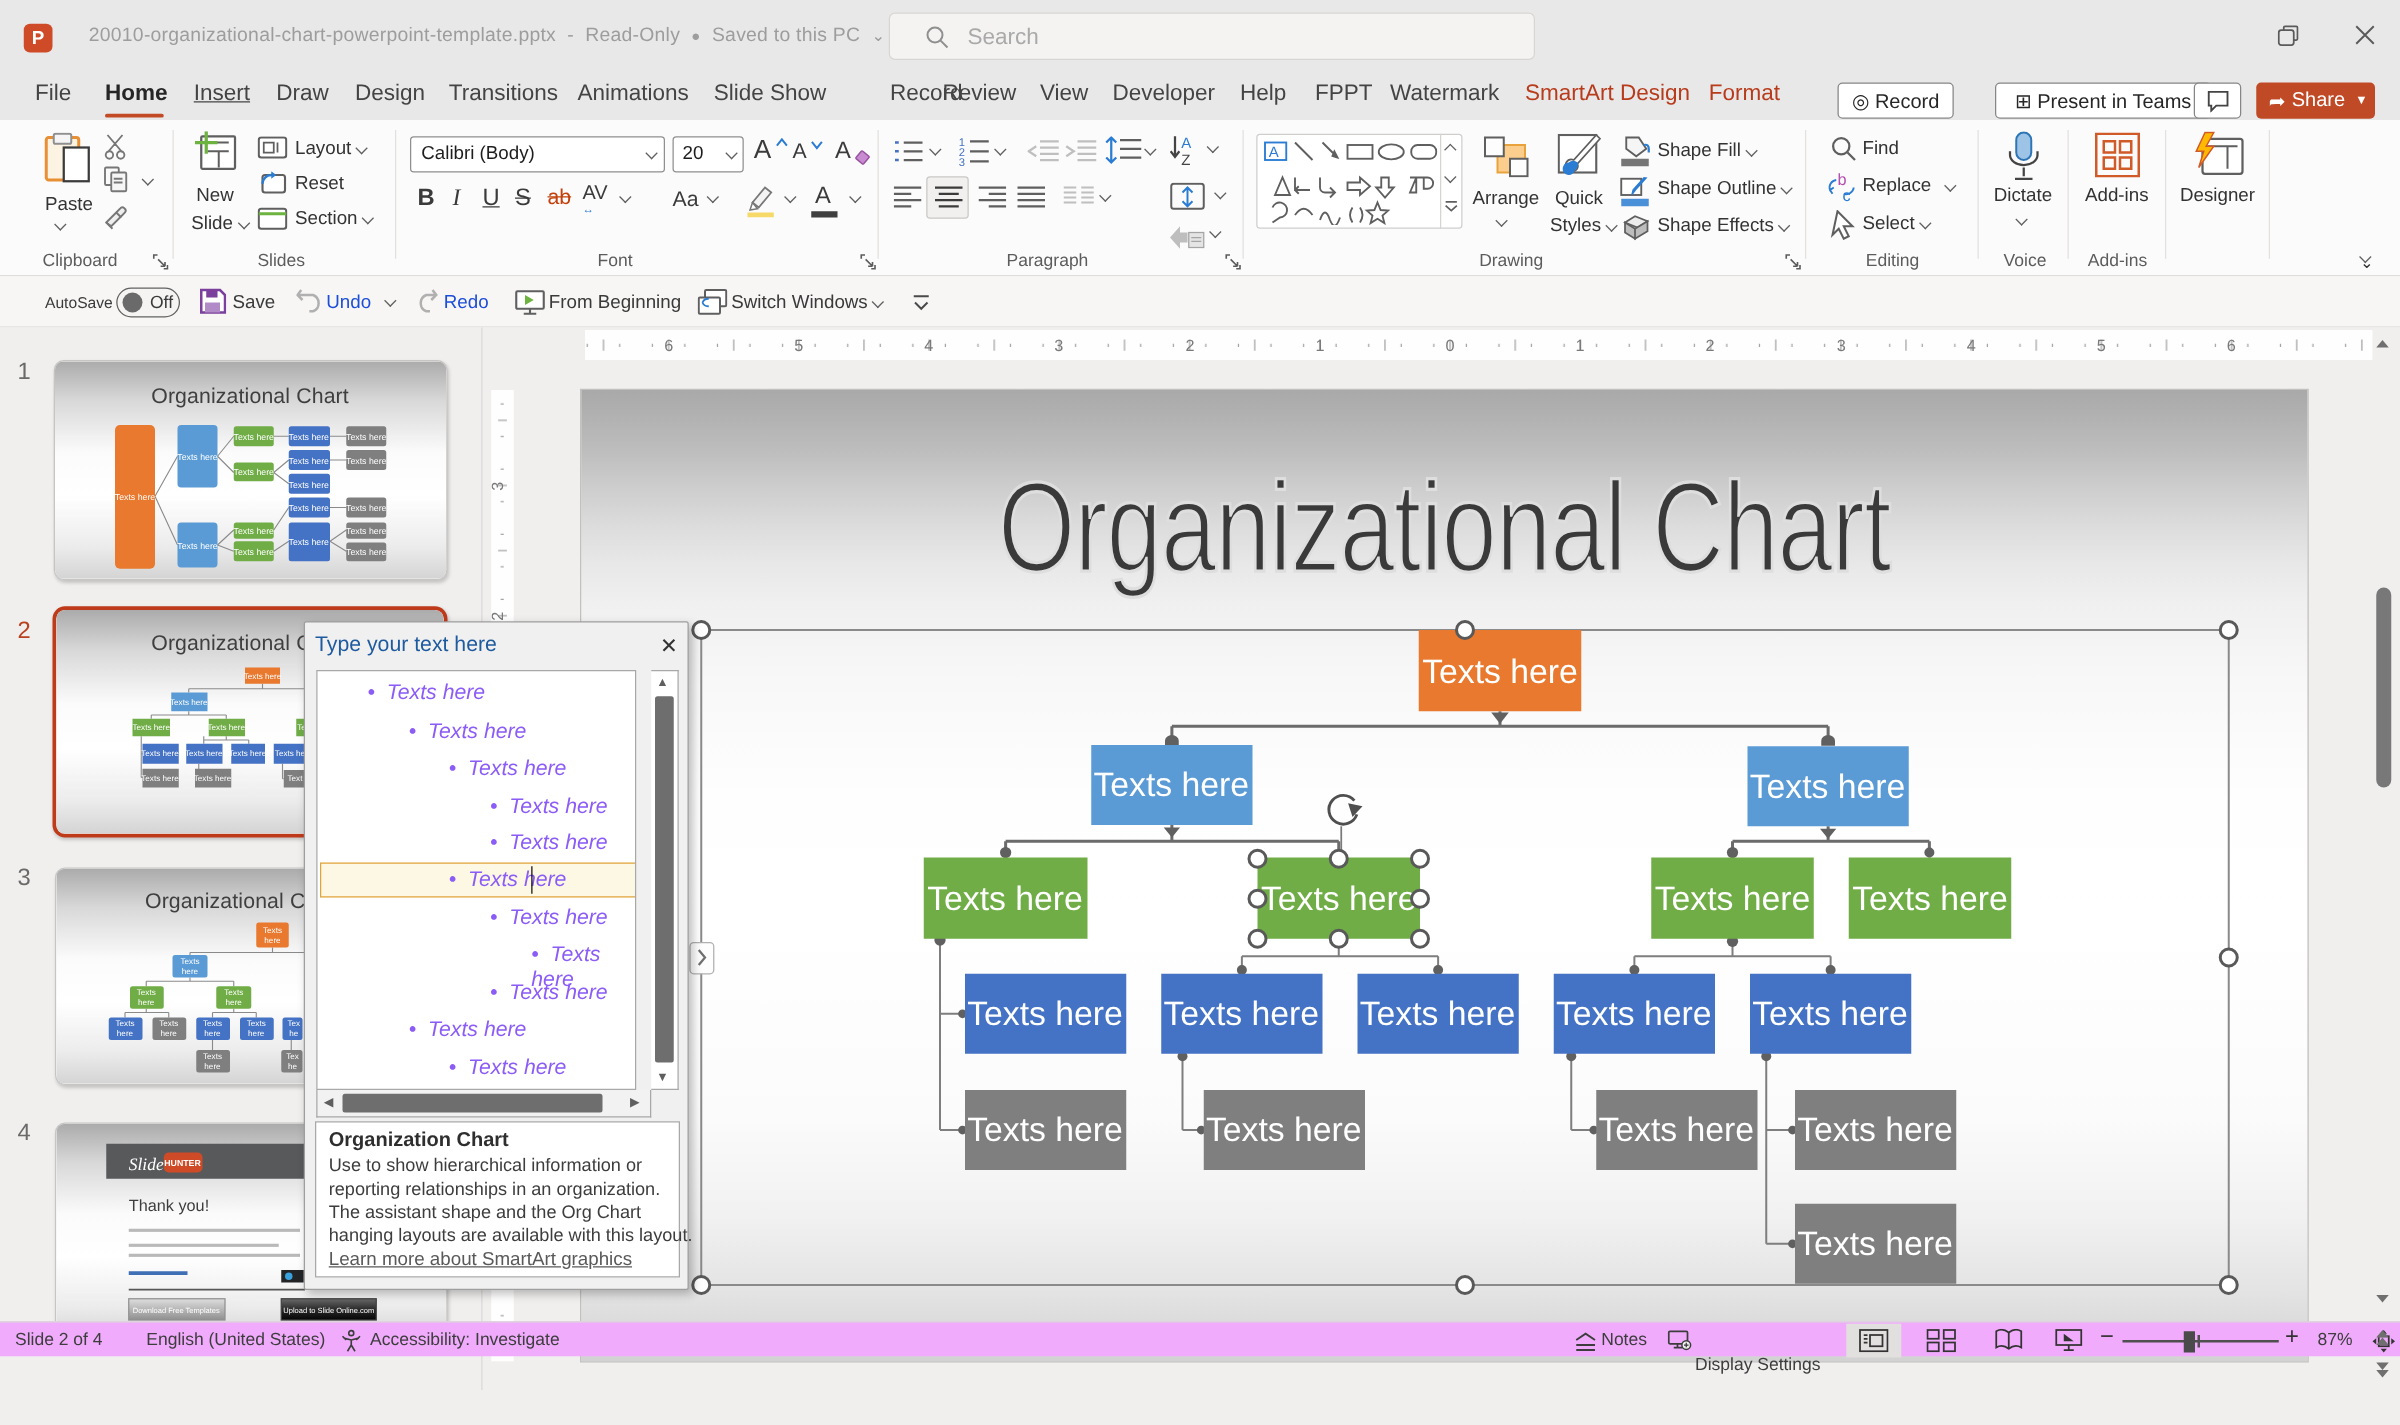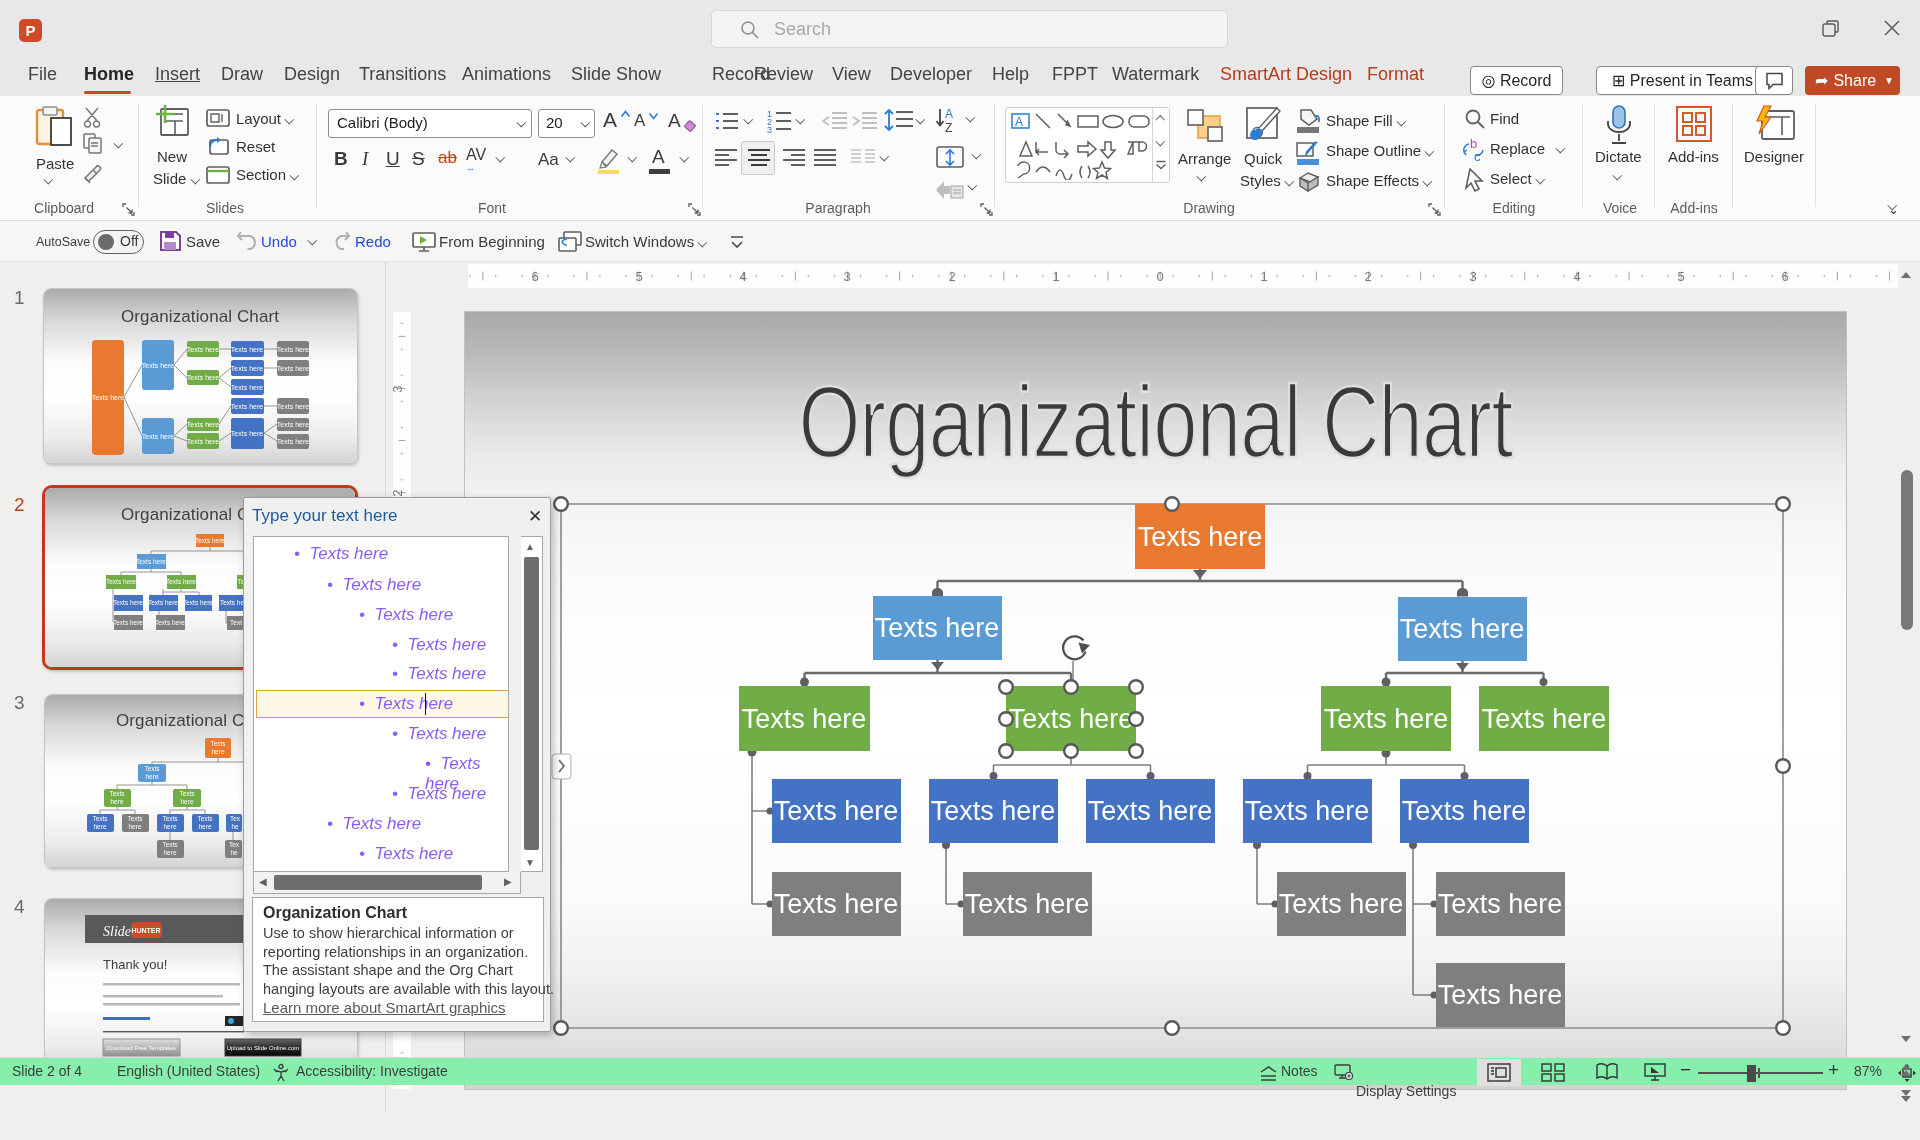--- a/index.html
+++ b/index.html
@@ -52,29 +52,30 @@
 
 #tpane { position:absolute; left:243px; top:497px; width:308px; height:535px; background:#f0f0f0; border:1px solid #9e9e9e; border-radius:2px; box-shadow:3px 3px 8px rgba(0,0,0,0.25); z-index:20; }
 #tpane .title { position:absolute; left:8px; top:8px; font-size:17px; font-weight:normal; color:#1d5a9e; }
 #tpane .close { position:absolute; left:284px; top:8px; font-size:17px; color:#333; }
 #tlist { position:absolute; left:9px; top:38px; width:256px; height:336px; background:#fff; border:1px solid #a8a8a8; font-size:17px; color:#8b5cf6; overflow:hidden;font-style:italic;}
 #vsc { position:absolute; left:277px; top:38px; width:22px; height:336px; background:#fff; border:1px solid #a8a8a8; border-left:none;}
 #hsc { position:absolute; left:9px; top:374px; width:268px; height:22px; background:#f2f2f2; border:1px solid #a8a8a8; border-top:none;}
 #tdesc { position:absolute; left:8px; top:399px; width:292px; height:125px; background:#fff; border:1px solid #a8a8a8; font-size:15px; color:#3d3d3d;}
 
 
-#statusbar { position:absolute; left:0; top:1057px; width:1920px; height:28px; background:#86efac; border-top:1px solid #dbdad8; font-size:14px; color:#3d3d3d;text-align:right; }
+#statusbar { position:absolute; left:0; top:1057px; width:1920px; height:28px; background:#f0abfc; border-top:1px solid #dbdad8; font-size:14px; color:#3d3d3d;text-align:right; }
 .sitem { position:absolute; top:5px; }
 </style>
 </head>
 <body>
 <div id="app">
 
   <div id="titlebar">
     <div id="ppticon">P</div>
+    <div id="fname">20010-organizational-chart-powerpoint-template.pptx&nbsp; - &nbsp;Read-Only&nbsp; <span style="font-size:12px;">●</span>&nbsp; Saved to this PC &nbsp;<span style="font-size:13px;">⌄</span></div>
     <div id="searchbox">
         <svg style="position:absolute;left:28px;top:9px;" width="19" height="19" viewBox="0 0 19 19" fill="none" stroke="#8f8f8f" stroke-width="1.6">
           <circle cx="8" cy="8" r="6"></circle>
           <path d="M12.5 12.5 L18 18"></path>
         </svg>
         <span class="stxt">Search</span>
       </div>
     <svg class="winbtn" style="left:1822px;" width="17" height="17" viewBox="0 0 17 17" fill="none" stroke="#5a5a5a" stroke-width="1.4">
         <rect x="1" y="4" width="12" height="12" rx="2"></rect>
         <path d="M5 4 V2 a1 1 0 0 1 1-1 h9 a1 1 0 0 1 1 1 v9 a1 1 0 0 1-1 1 h-2"></path>

